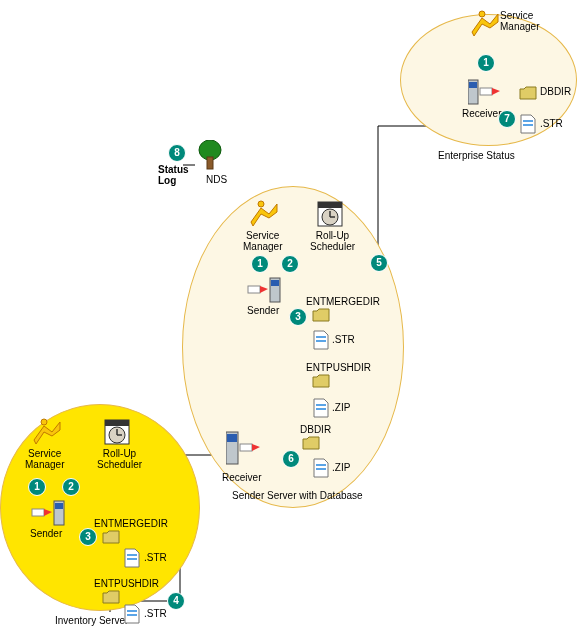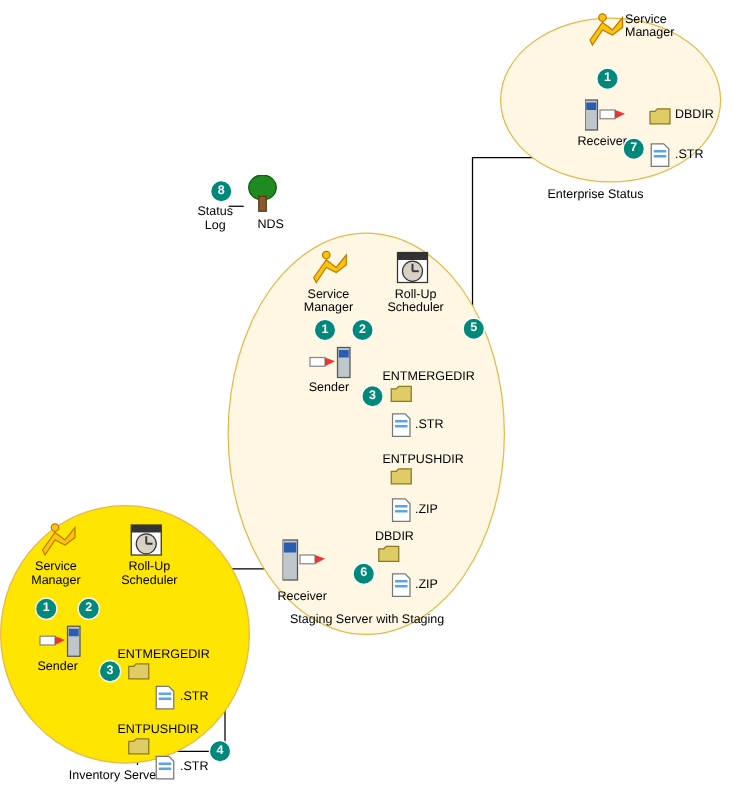--- a/index.html
+++ b/index.html
@@ -195,21 +195,21 @@
         <rect x="3" y="6" width="10" height="2" fill="#5aa4e6"></rect>
         <rect x="3" y="10" width="10" height="2" fill="#5aa4e6"></rect>
       </svg>
   </div>
   <div class="lbl" style="left:540px; top:118px; text-align:left;">.STR</div>
 
   <div class="step" style="left:477px; top:54px;">1</div>
   <div class="step" style="left:498px; top:110px;">7</div>
 
   <div class="zone zone-cream" style="left:182px; top:186px; width:220px; height:320px;"></div>
-  <div class="zone-label" style="left:232px; top:490px;">Staging Server with Staging</div>
+  <div class="zone-label" style="left:232px; top:490px;">Sender Server with Database</div>
 
   <div class="svc" style="left:247px; top:200px;">
     <svg viewBox="0 0 32 28">
         <polygon points="4,22 14,8 22,14 30,4 30,12 22,18 14,14 6,26" fill="#f9c50b" stroke="#c07800"></polygon>
         <circle cx="14" cy="4" r="3" fill="#f9c50b" stroke="#c07800"></circle>
       </svg>
   </div>
   <div class="lbl" style="left:243px; top:230px;">Service
 Manager</div>
 
@@ -366,17 +366,17 @@
   <div class="step" style="left:79px; top:528px;">3</div>
   <div class="step" style="left:167px; top:592px;">4</div>
 
   <div class="tree" style="left:196px; top:140px;">
     <svg viewBox="0 0 28 32">
       <ellipse cx="14" cy="10" rx="11" ry="10" fill="#1f8a1f" stroke="#0d5a0d"></ellipse>
       <rect x="11" y="17" width="6" height="12" fill="#8a5a2a" stroke="#5a3a16"></rect>
     </svg>
   </div>
   <div class="lbl" style="left:206px; top:174px; text-align:left;">NDS</div>
-  <div class="lbl" style="left:158px; top:164px; text-align:center;">Status
+  <div class="lbl" style="left:158px; top:164px; text-align:left;font-weight:bold;">Status
 Log</div>
   <div class="step" style="left:168px; top:144px;">8</div>
 
 </div>
 
 </body></html>

